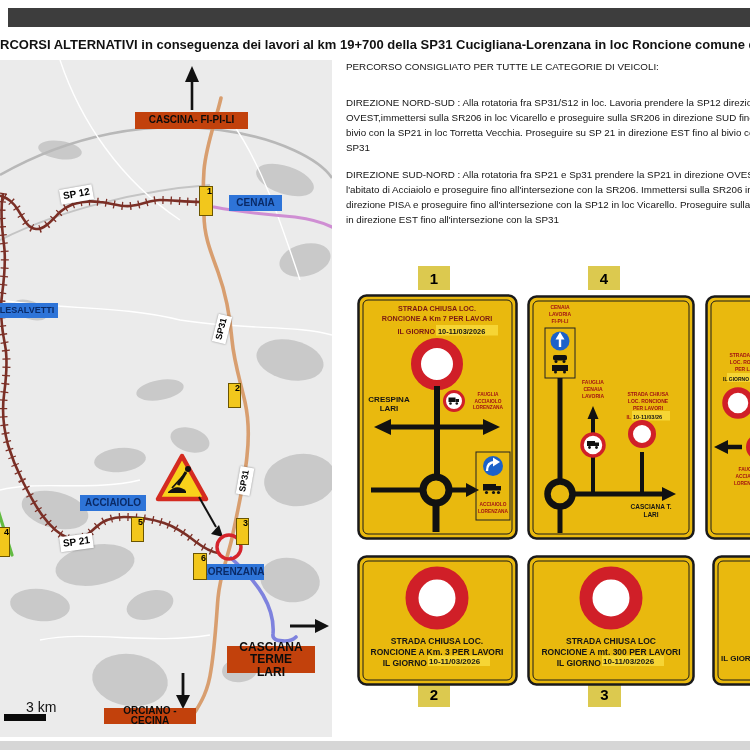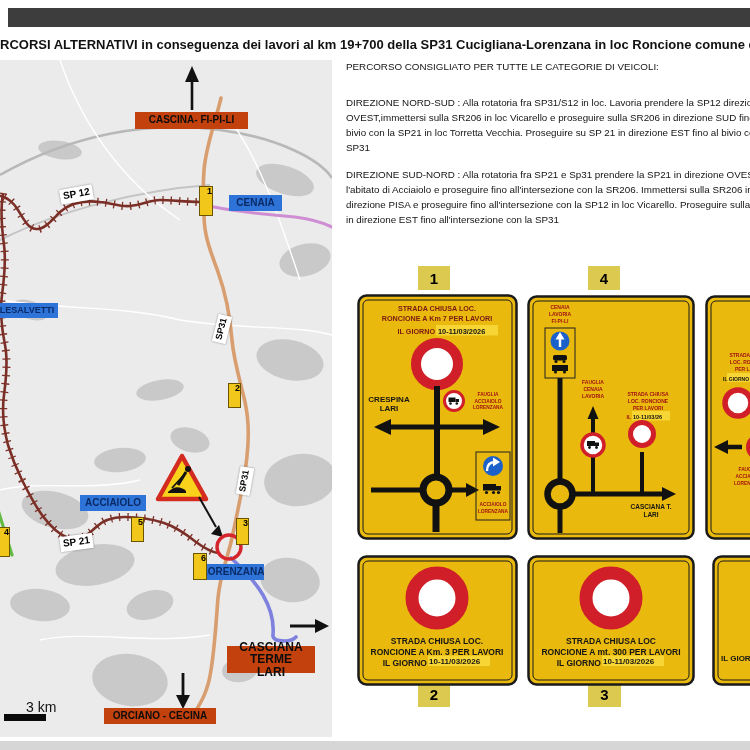--- a/index.html
+++ b/index.html
@@ -122,21 +122,21 @@
 
   <div class="mlabel ml-orange" style="left:135px;top:52px;width:113px;height:17px;">CASCINA- FI-PI-LI</div>
   <div class="mlabel ml-blue" style="left:229px;top:135px;width:53px;height:16px;">CENAIA</div>
   <div class="mlabel ml-blue" style="left:-4px;top:243px;width:62px;height:15px;font-size:9px;">LESALVETTI</div>
   <div class="mlabel ml-blue" style="left:80px;top:435px;width:66px;height:16px;">ACCIAIOLO</div>
   <div class="mlabel ml-blue" style="left:202px;top:504px;width:62px;height:16px;">LORENZANA</div>
   <div class="mlabel ml-orange" style="left:227px;top:586px;width:88px;height:27px;flex-direction:column;font-size:12px;">
     <span>CASCIANA TERME</span>
     <span>LARI</span>
   </div>
-  <div class="mlabel ml-orange" style="left:104px;top:648px;width:112px;height:16px;">ORCIANO - CECINA</div>
+  <div class="mlabel ml-orange" style="left:104px;top:648px;width:92px;height:16px;">ORCIANO - CECINA</div>
   <div class="mlabel ml-road" style="left:60px;top:127px;height:15px;transform:rotate(-10deg);">SP 12</div>
   <div class="mlabel ml-road" style="left:60px;top:475px;height:15px;transform:rotate(-8deg);">SP 21</div>
   <div class="mlabel ml-road" style="left:208px;top:262px;height:14px;font-size:9px;transform:rotate(-76deg);">SP31</div>
   <div class="mlabel ml-road" style="left:231px;top:414px;height:14px;font-size:9px;transform:rotate(-80deg);">SP31</div>
   <div class="abs" style="left:26px;top:639px;font-size:14px;color:#111;">3 km</div>
 
   <div class="marker" style="left:199px;top:126px;width:14px;height:30px;">
       <span class="n">1</span>
     </div>
   <div class="marker" style="left:228px;top:323px;width:13px;height:25px;">

